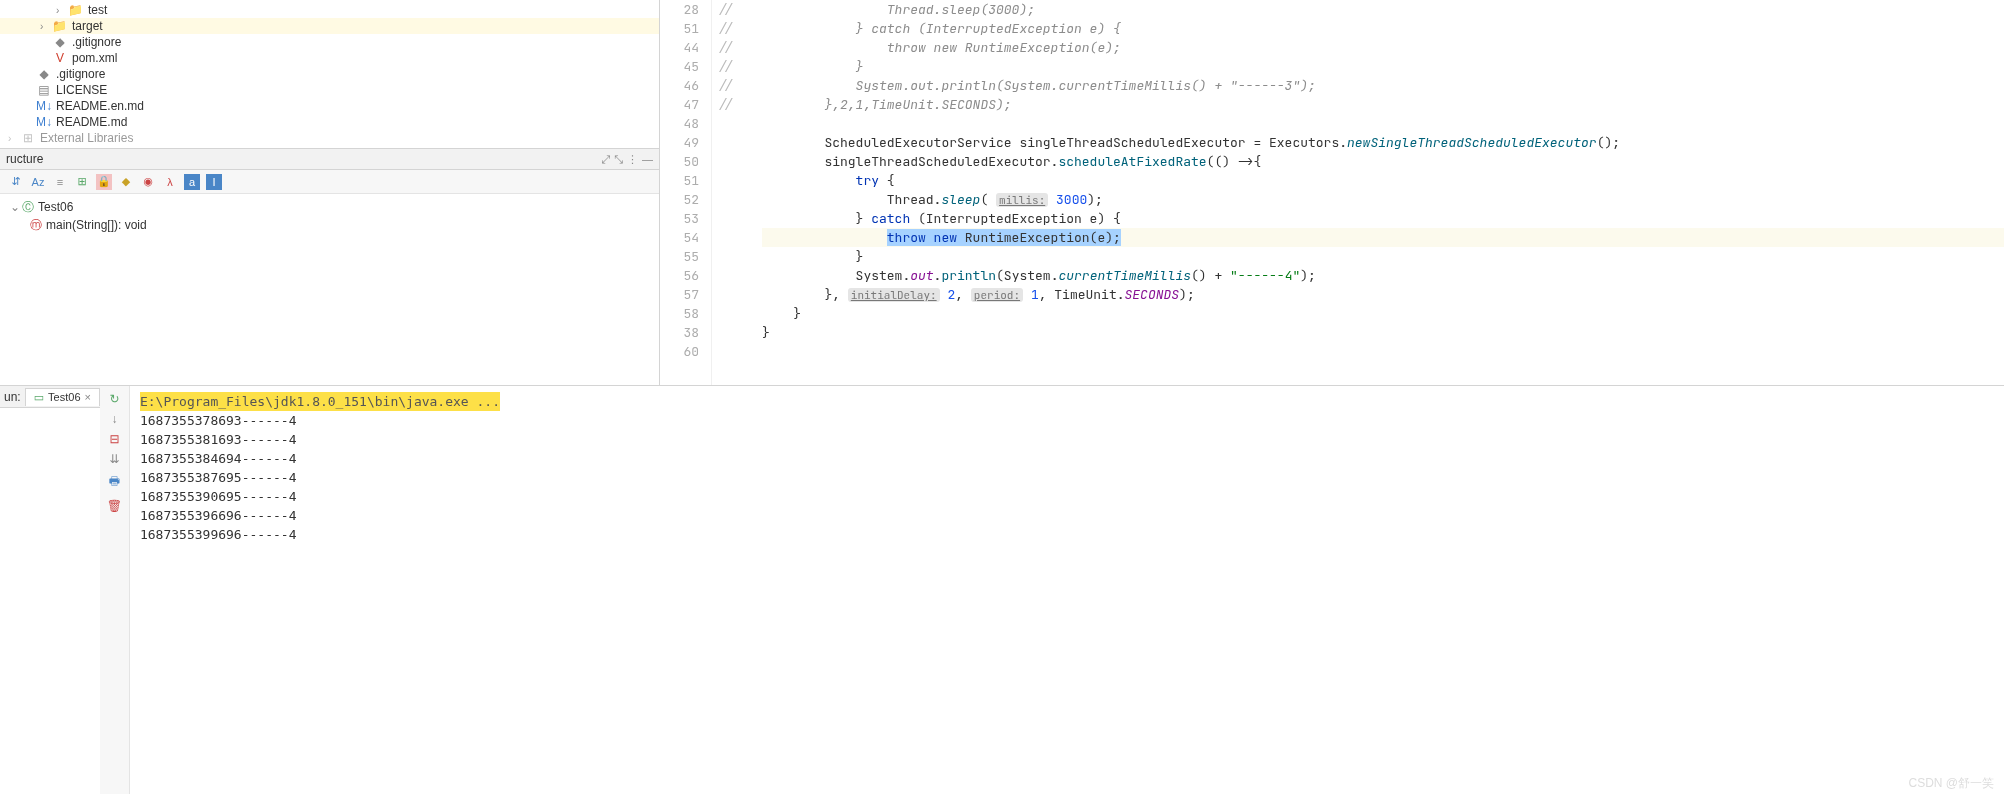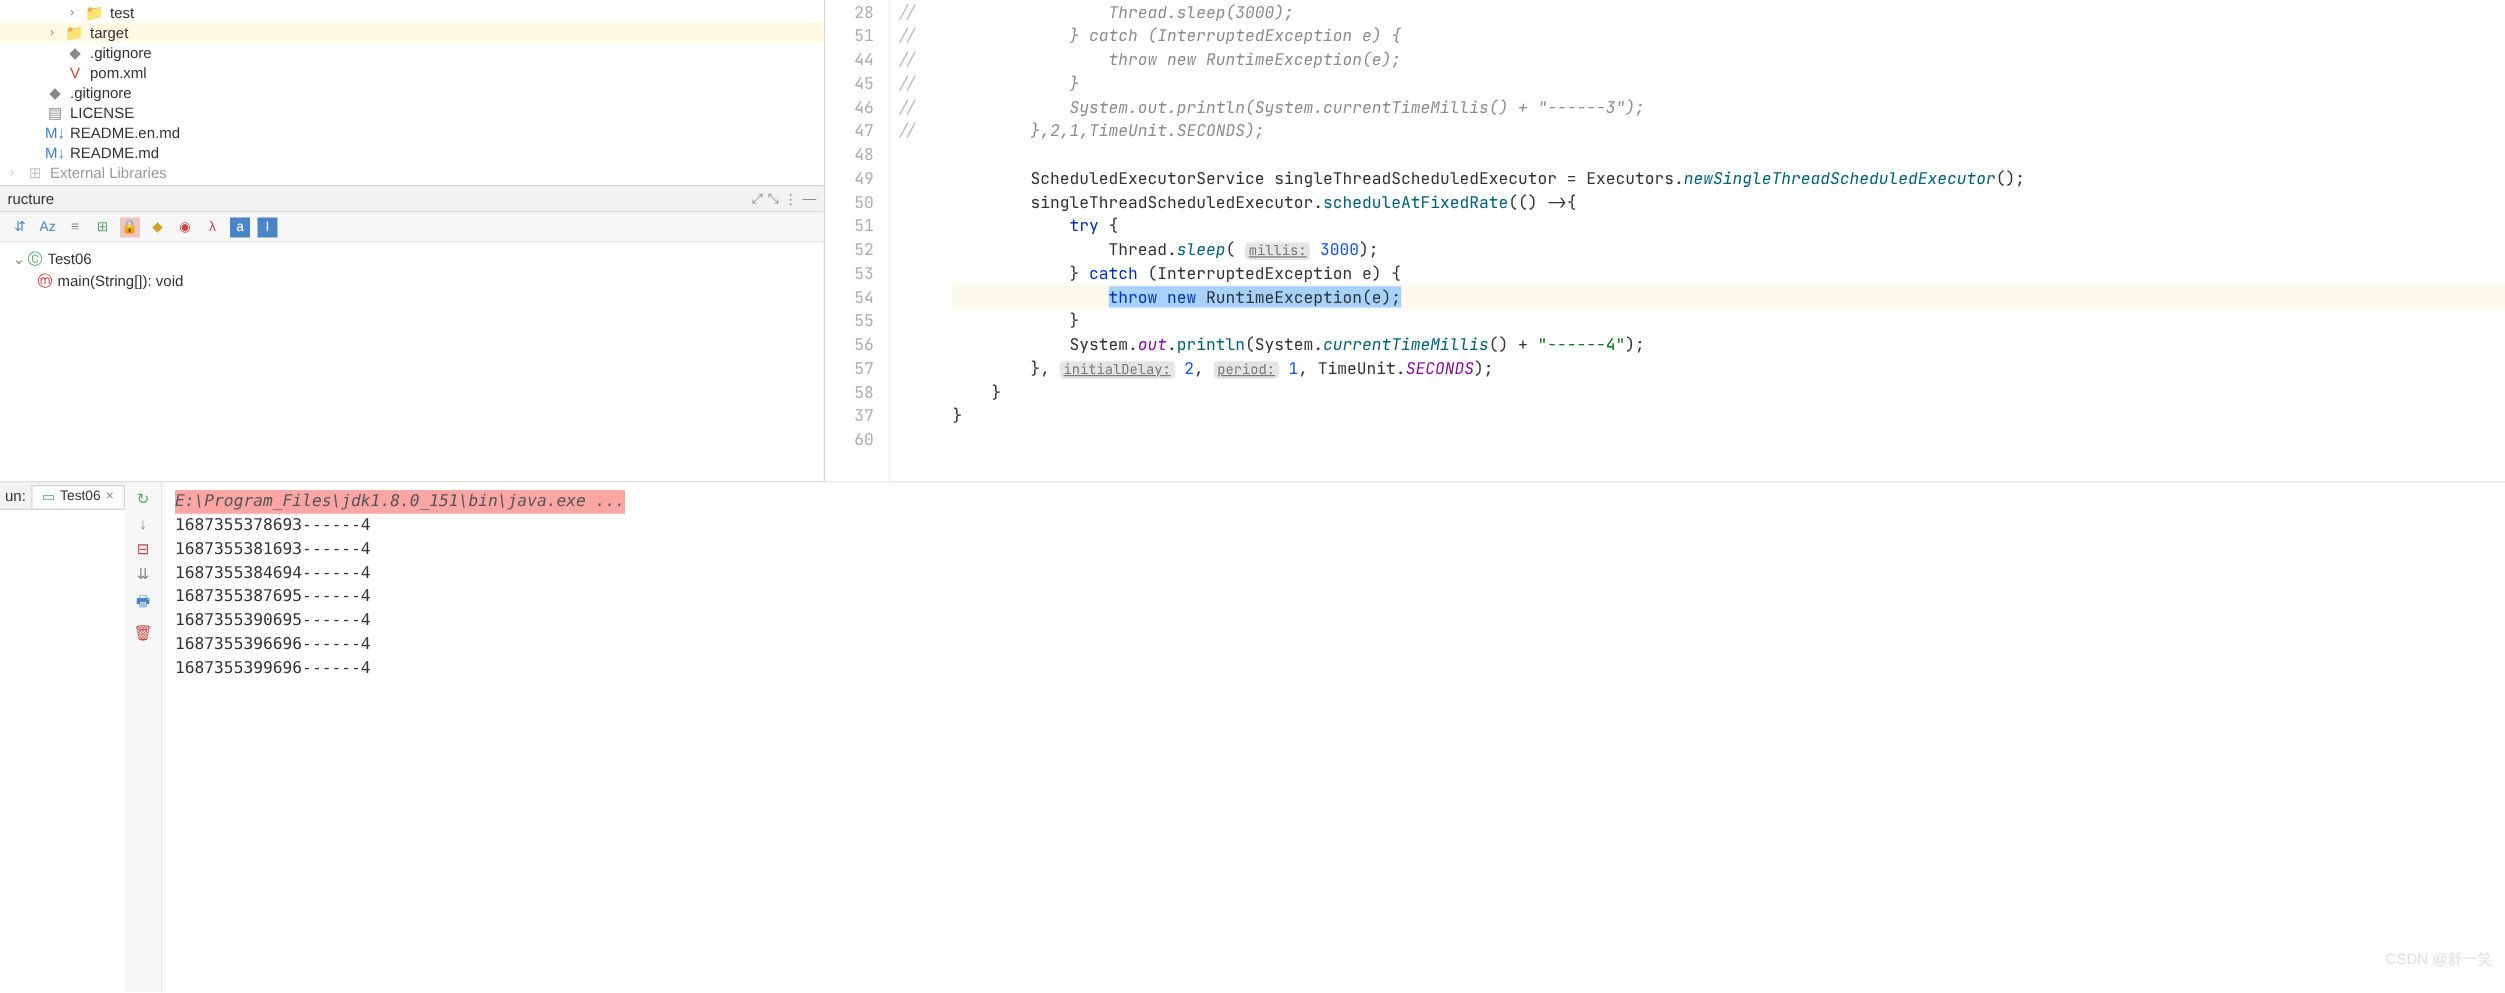--- a/index.html
+++ b/index.html
@@ -33,23 +33,23 @@
 .method { color: #00627a; }
 .methodi { color: #00627a; font-style: italic; }
 .field { color: #871094; font-style: italic; }
 .hint { color: #787878; background: #e5e5e5; font-style: normal; padding: 0 3px; border-radius: 3px; font-size: 11px; text-decoration: underline; }
 .run-panel { border-top: 1px solid #d4d4d4; height: 409px; display: flex; flex-direction: row; }
 .run-tabs { height: 22px; background: #f2f2f2; border-bottom: 1px solid #d4d4d4; display: flex; align-items: center; padding-left: 4px; gap: 4px; }
 .run-tab { background: #fff; border: 1px solid #d4d4d4; border-bottom: none; padding: 2px 8px; display: flex; align-items: center; gap: 4px; font-size: 11px; }
 .run-body { flex: 1; display: flex; }
 .run-toolbar { width: 30px; background: #f7f7f7; border-right: 1px solid #e4e4e4; display: flex; flex-direction: column; align-items: center; gap: 6px; padding-top: 6px; }
 .console { flex: 1; font-family: Consolas, monospace; font-size: 13px; padding: 6px 10px; background: #fff; }
-.console .cmd { background: #fca5a5; color: #555; display: inline-block; font-style: italic; }
+.console .cmd { background: #fde047; color: #555; display: inline-block; }
 .console div { line-height: 19px; }
-.watermark { position: absolute; bottom: 18px; right: 10px; color: #ddd; font-size: 12px; }
+.watermark { position: absolute; bottom: 2px; right: 10px; color: #ddd; font-size: 12px; }
 .folder-green { color: #59a869; }
 .folder-orange { color: #e69138; }
 .file-gray { color: #888; }
 .file-red { color: #d04030; }
 .file-blue { color: #3e7fd0; }
 </style>
 </head>
 <body>
 
 <div class="main">
@@ -147,21 +147,21 @@
         <div>49</div>
         <div>50</div>
         <div>51</div>
         <div>52</div>
         <div>53</div>
         <div>54</div>
         <div>55</div>
         <div>56</div>
         <div>57</div>
         <div>58</div>
-        <div>37</div>
+        <div>38</div>
         <div>60</div>
       </div>
     <div class="fold-col" id="foldcol">
         <div>//</div>
         <div>//</div>
         <div>//</div>
         <div>//</div>
         <div>//</div>
         <div>//</div>
         <div></div>

